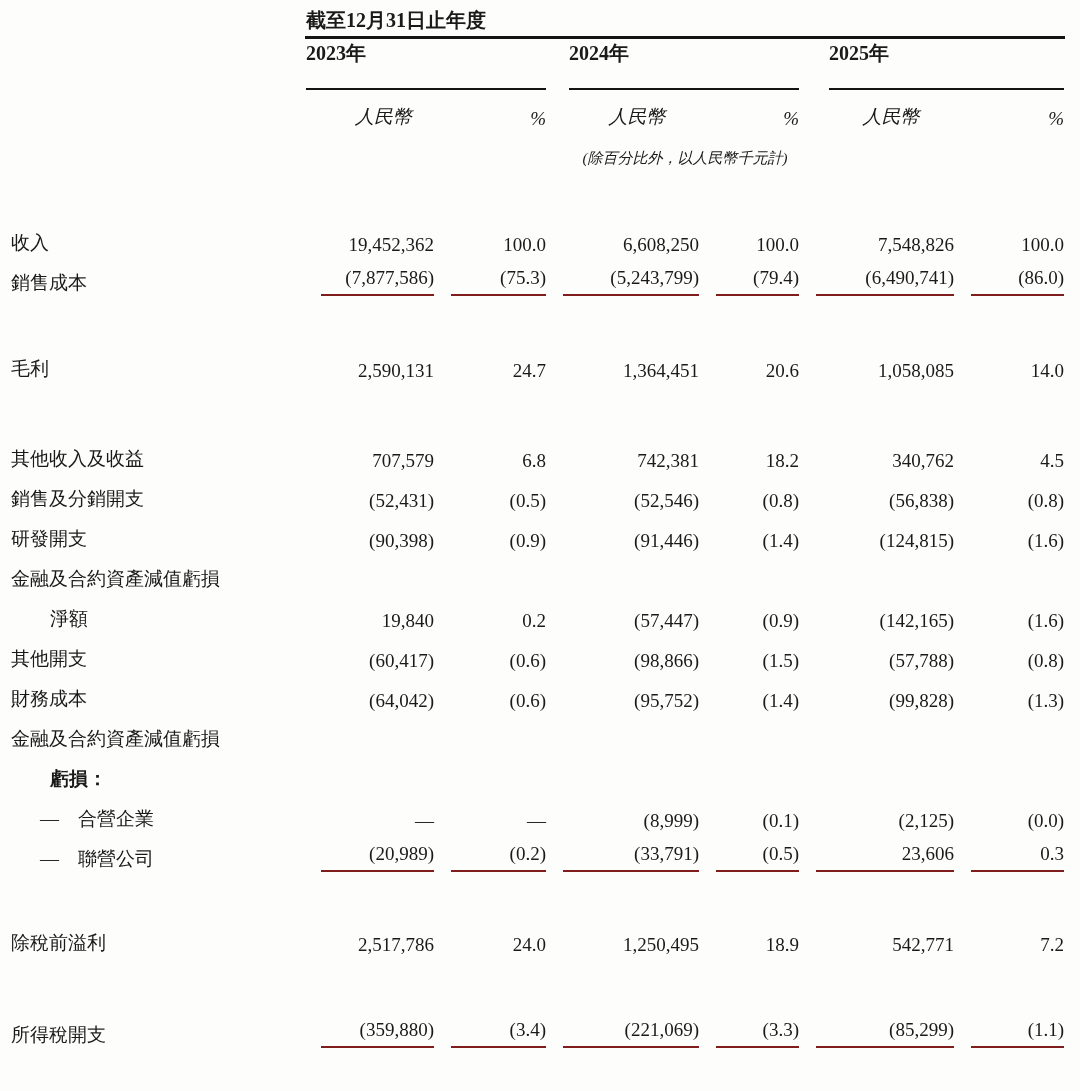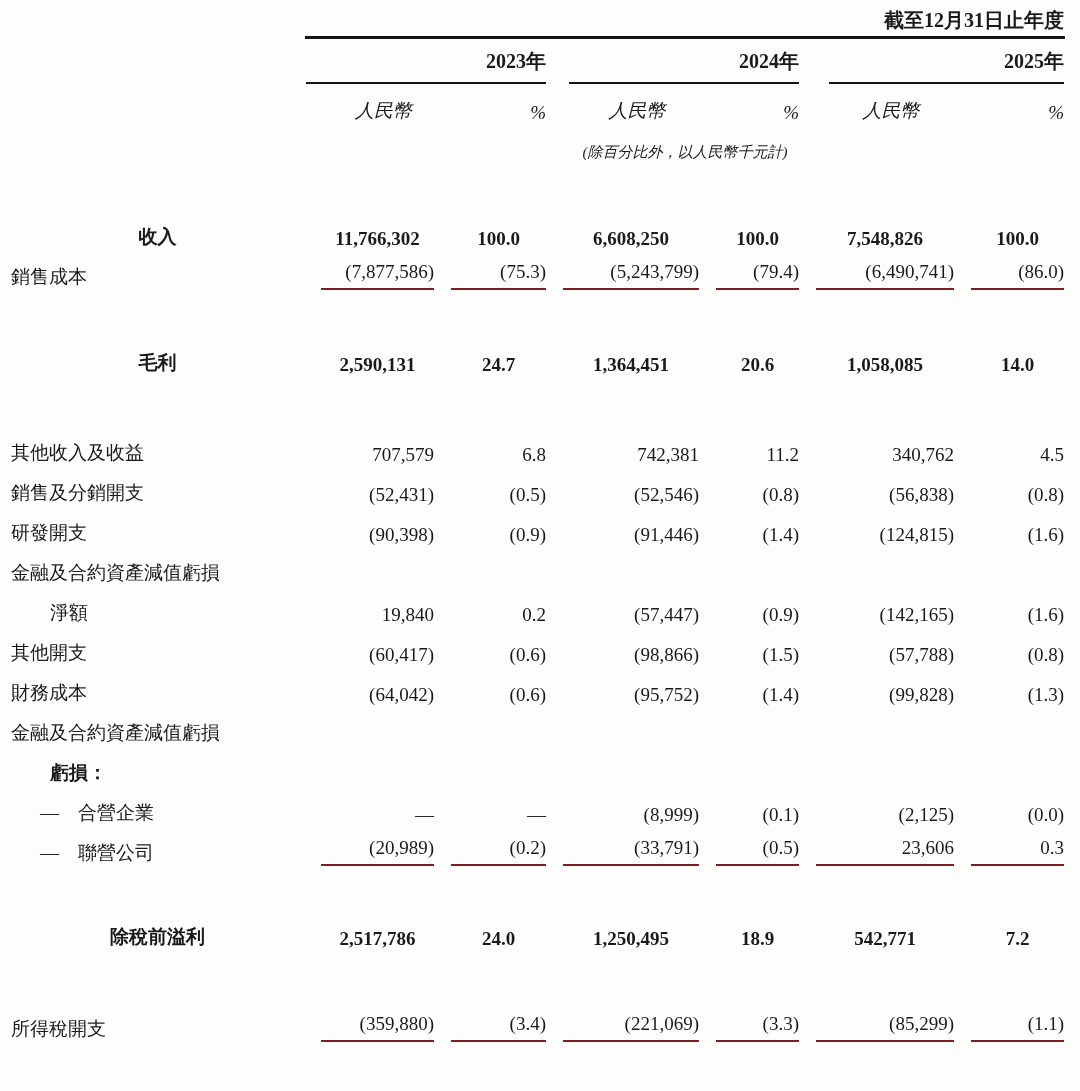--- a/index.html
+++ b/index.html
@@ -19,31 +19,31 @@
   table.fin {
     border-collapse: collapse;
     table-layout: fixed;
     width: 1055px;
   }
   td { vertical-align: bottom; }
 
   
   .title-cell { border-bottom: 3px solid #141414; padding-bottom: 5px; }
   .title-text {
-    text-align: right;
+    text-align: left;
     font-weight: bold;
     font-size: 20px;
     line-height: 22px;
   }
   .year-row td { height: 44px; }
   .yr-line {
-    text-align: right;
+    text-align: left;
     font-weight: bold;
     font-size: 20px;
-    padding-bottom: 7px;
+    padding-bottom: 21px;
     border-bottom: 2px solid #141414;
   }
   .g2 .yr-line { margin-left: 21px; }
   .g3 .yr-line { margin-left: 28px; }
   .cur-row td { height: 38px; }
   .cur {
     text-align: center;
     font-style: italic;
     font-size: 19px;
     padding-left: 28px;
@@ -67,21 +67,21 @@
     font-size: 19px;
     height: 38px;
     white-space: nowrap;
   }
   td.num { padding-left: 16px; height: 38px; }
   .val {
     text-align: right;
     font-size: 19px;
     white-space: nowrap;
   }
-  tr.bold td.label, tr.bold .val { font-weight: bold; text-align: center; }
+  tr.bold td.label, tr.bold .val { font-weight: normal; }
   .rule-single {
     border-bottom: 2px solid #7f1d1d;
     padding-bottom: 5px;
   }
   tr.spacer-row td { height: auto; }
 </style>
 </head>
 <body>
 
 <div class="page">
@@ -130,21 +130,21 @@
         </td>
       </tr>
       <tr>
         <td colspan="7" style="height:46px"></td>
       </tr>
     </thead>
     <tbody>
         <tr class="bold">
           <td class="label">收入</td>
           <td class="num">
-            <div class="val">11,766,302</div>
+            <div class="val">19,452,362</div>
           </td>
           <td class="num">
             <div class="val">100.0</div>
           </td>
           <td class="num">
             <div class="val">6,608,250</div>
           </td>
           <td class="num">
             <div class="val">100.0</div>
           </td>
@@ -208,21 +208,21 @@
           <td class="num">
             <div class="val">707,579</div>
           </td>
           <td class="num">
             <div class="val">6.8</div>
           </td>
           <td class="num">
             <div class="val">742,381</div>
           </td>
           <td class="num">
-            <div class="val">11.2</div>
+            <div class="val">18.2</div>
           </td>
           <td class="num">
             <div class="val">340,762</div>
           </td>
           <td class="num">
             <div class="val">4.5</div>
           </td>
         </tr>
         <tr>
           <td class="label">銷售及分銷開支</td>

